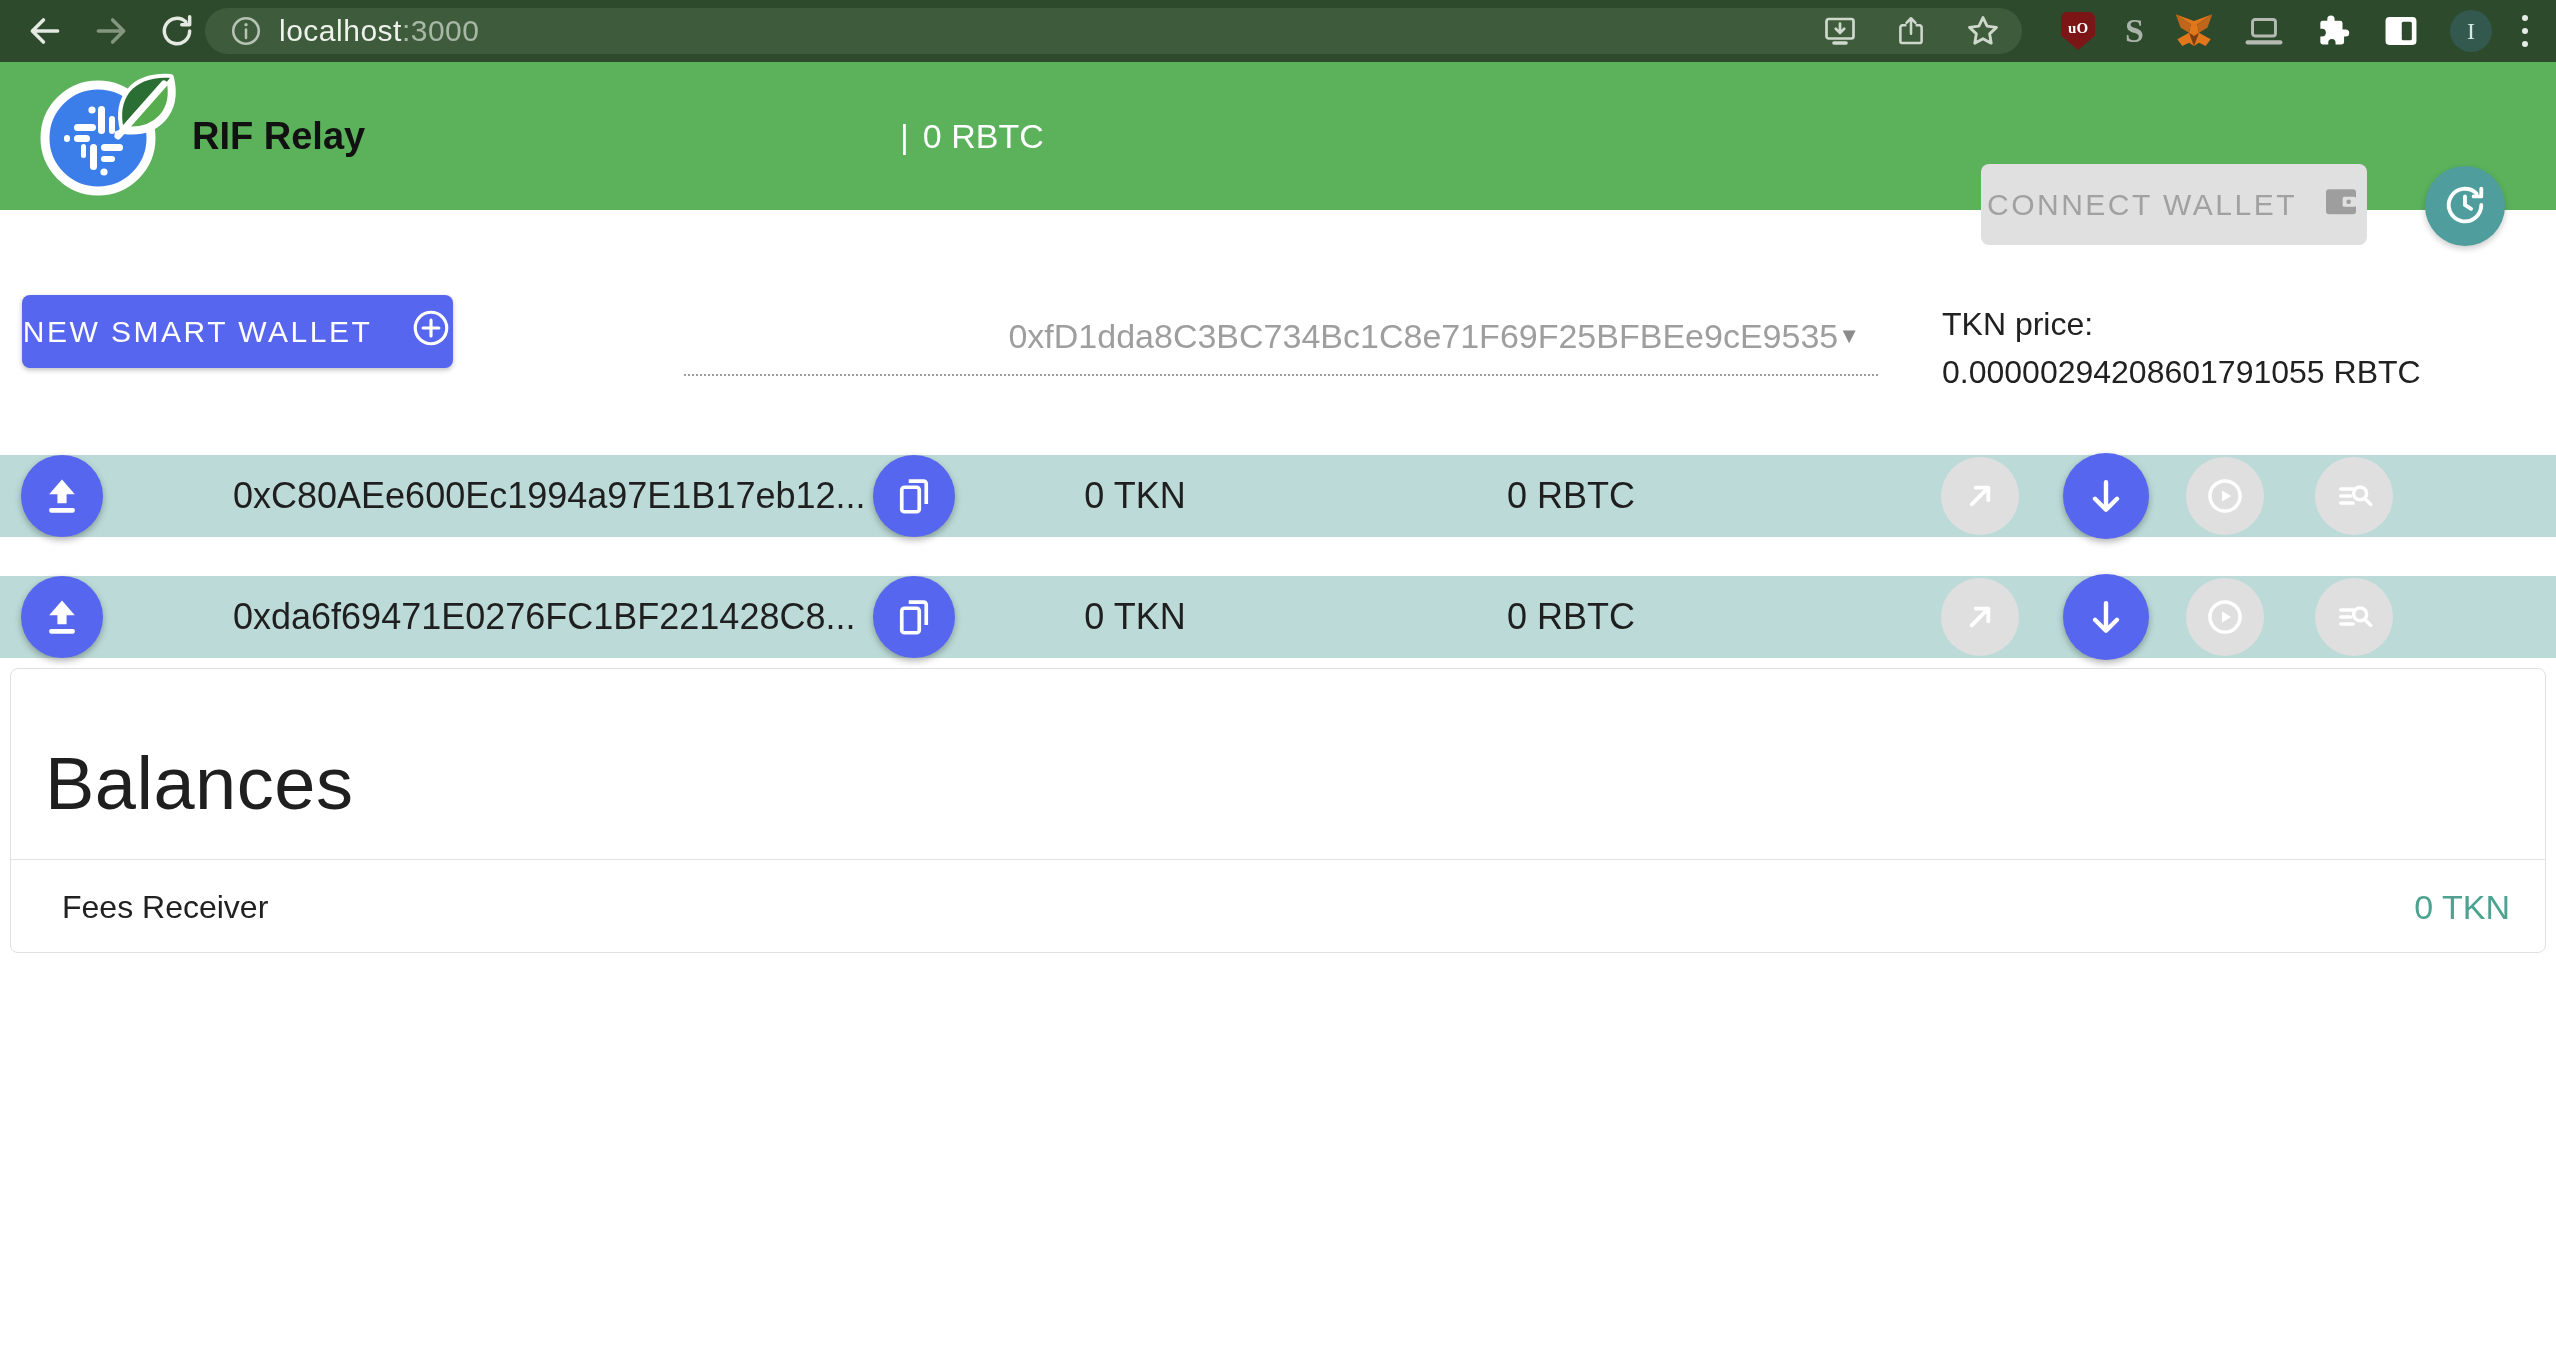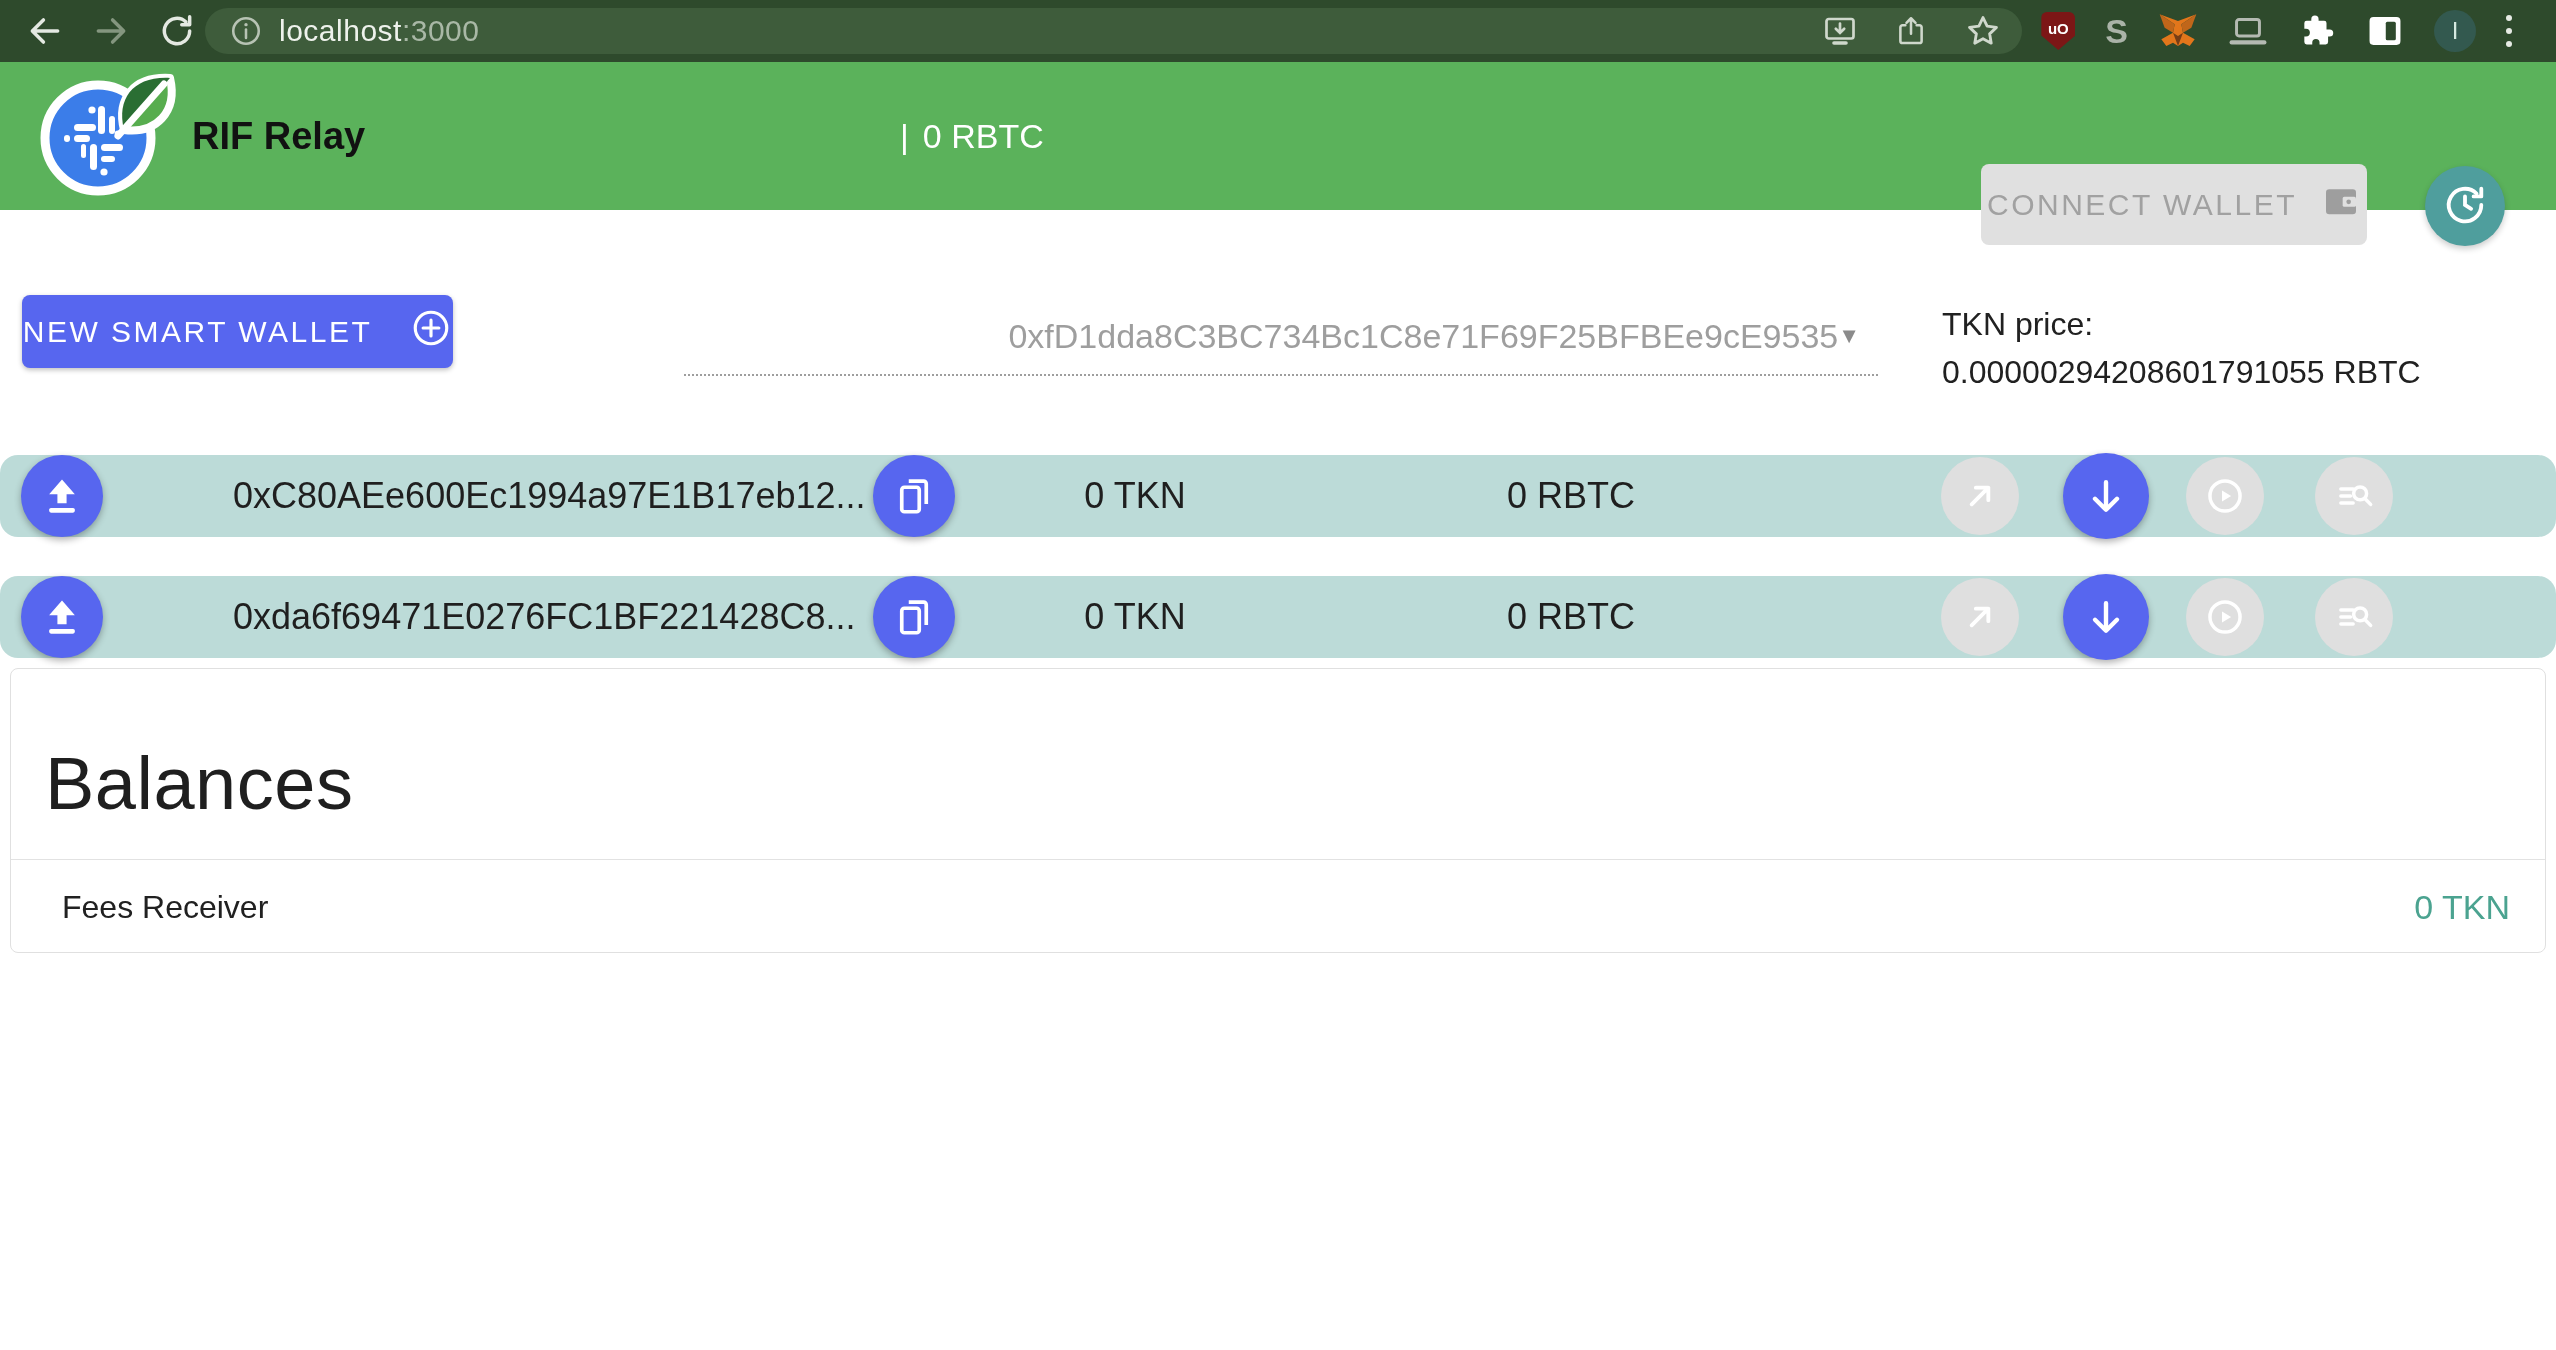--- a/index.html
+++ b/index.html
@@ -20,22 +20,22 @@
   .omnibox {
     position:absolute; left:205px; top:8px; width:1817px; height:46px;
     background:#3e5c3b; border-radius:23px;
     display:flex; align-items:center; padding:0 20px 0 24px;
   }
   .omnibox .url { margin-left:16px; font-size:30px; color:#eef2ec; letter-spacing:0.5px; }
   .omnibox .url .port { color:#a9b8a6; }
   .omnibox .spacer { flex:1; }
   .omni-actions { display:flex; align-items:center; gap:36px; }
   .ext-icons {
-    position:absolute; right:16px; top:0; height:62px;
-    display:flex; align-items:center; gap:30px; padding-right:28px;
+    position:absolute; right:0; top:0; height:62px;
+    display:flex; align-items:center; gap:30px; padding-right:28px;font-family:Liberation Serif, serif;
   }
   .shield {
     width:34px; height:38px; background:#7c1616;
     border-radius:6px 6px 14px 14px;
     clip-path:polygon(0 0,100% 0,100% 62%,50% 100%,0 62%);
     display:flex; align-items:center; justify-content:center;
   }
   .shield span { color:#fff; font-size:15px; font-weight:bold; margin-top:-6px; }
   .s-glyph { color:#aab3a8; font-size:34px; font-weight:bold; }
   .avatar {
@@ -94,21 +94,20 @@
   .wallet-select .caret { font-size:22px; color:#8b8b8b; margin-right:18px; }
   .tkn-price {
     position:absolute; left:1942px; top:300px; width:600px;
     font-size:32px; color:#212121; line-height:48px;
   }
 
   
   .sw-row {
     position:absolute; left:0; width:2556px; height:82px;
     background:#bcdbd8;
-    border-radius:18px;
   }
   .sw-row .circle {
     position:absolute; border-radius:50%;
     display:flex; align-items:center; justify-content:center;
     border:none; cursor:pointer;
   }
   .c-blue { background:#5766ef; box-shadow:0 3px 7px rgba(0,0,0,0.3); }
   .c-gray { background:#dfdfdf; cursor:default; }
   .deploy-btn  { left:21px;  top:0;   width:82px; height:82px; }
   .copy-btn    { left:873px; top:0;   width:82px; height:82px; }

